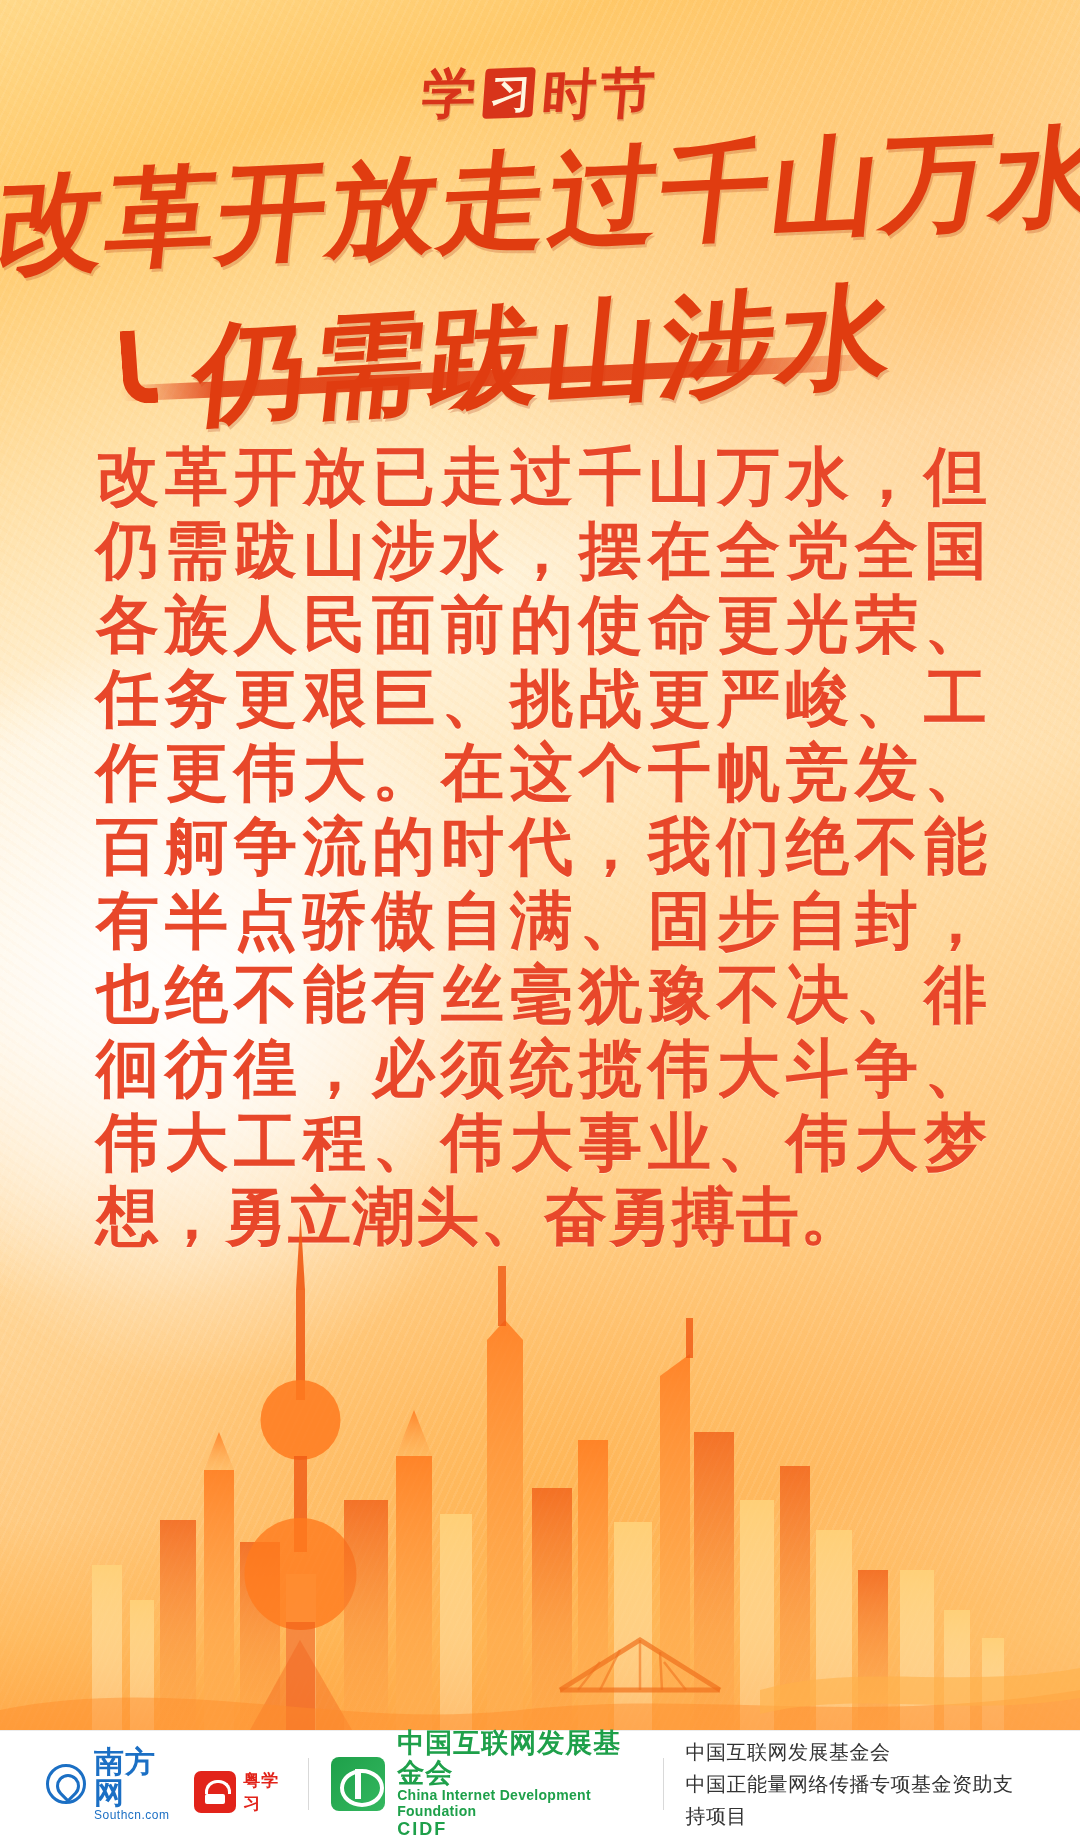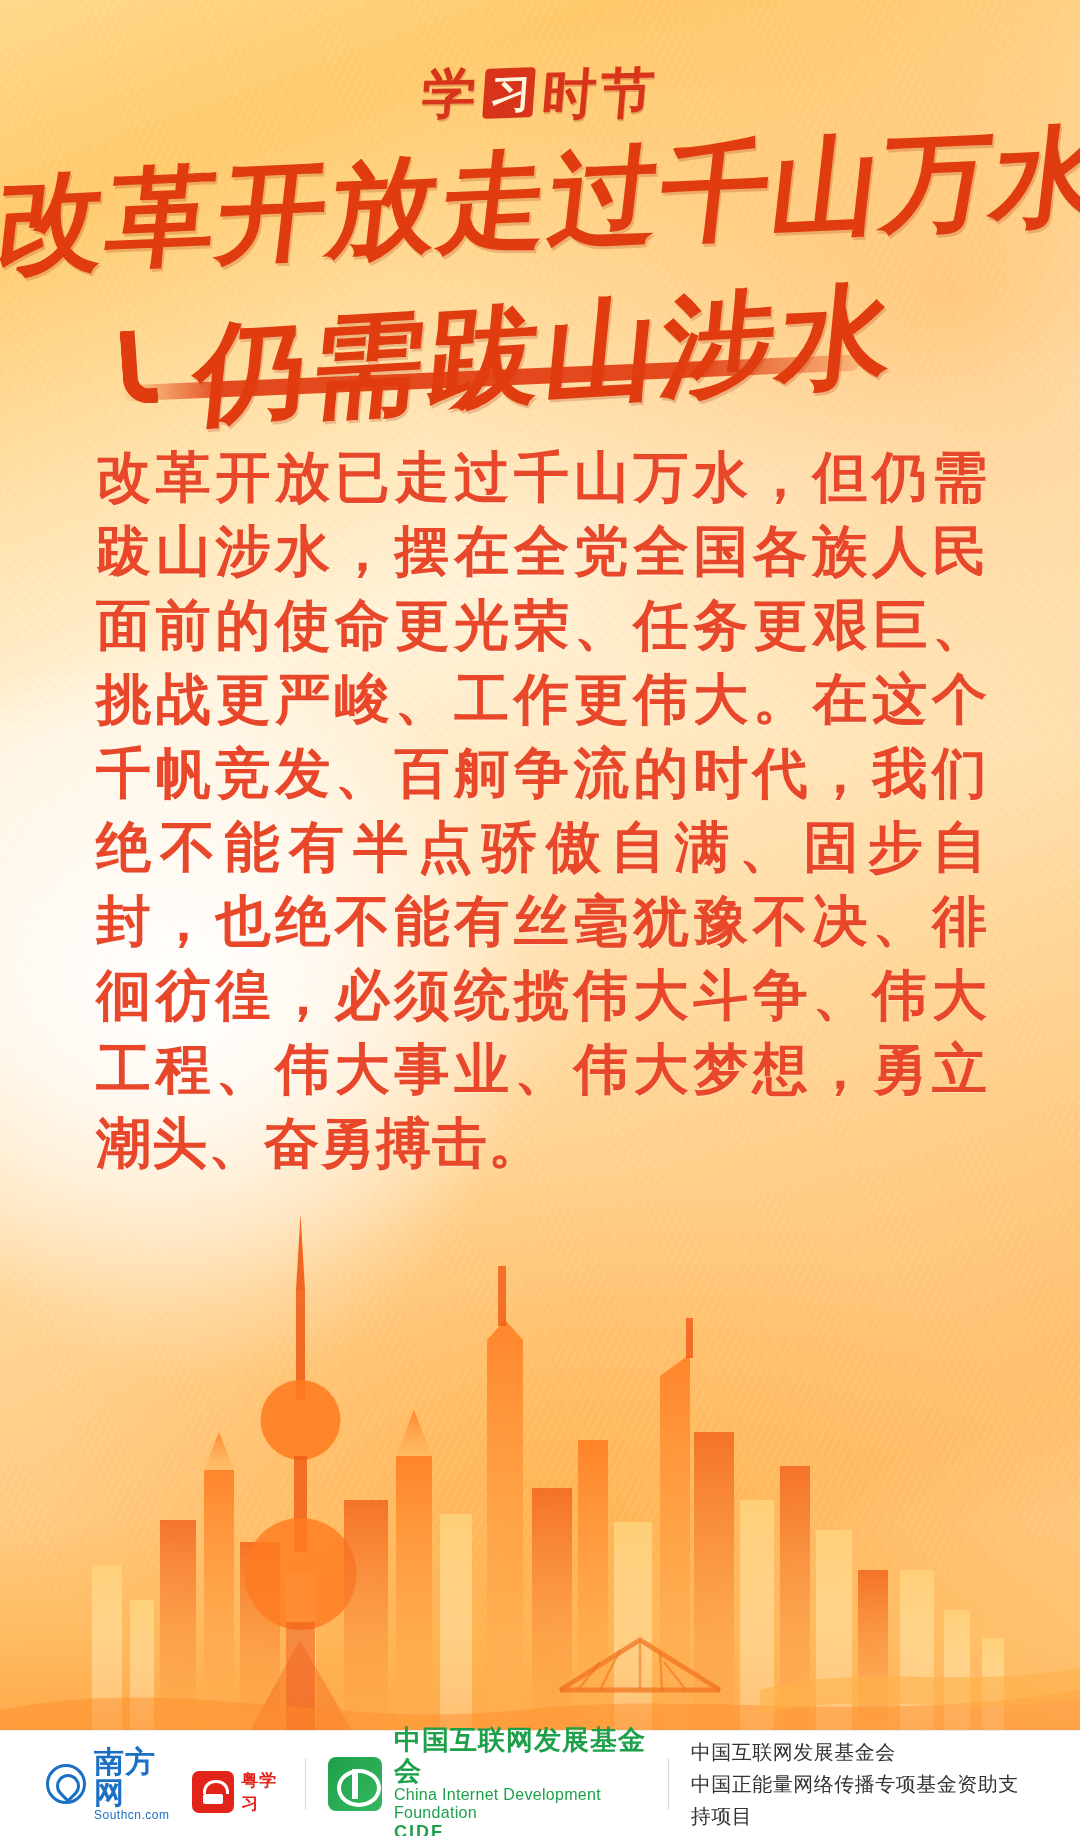--- a/index.html
+++ b/index.html
@@ -139,21 +139,21 @@
 
   
   .quote {
     position: absolute;
     top: 440px;
     left: 96px;
     width: 892px;
     color: #e8472a;
     font-family: "DejaVu Sans", sans-serif;
     font-weight: 700;
-    font-size: 55px;
+    font-size: 63px;
     line-height: 74px;
     letter-spacing: 1px;
     text-align: justify;
     text-shadow: 0 1px 0 rgba(255,255,255,0.35);
   }
 
   
   .attribution {
     position: absolute;
     top: 1160px;
@@ -291,21 +291,21 @@
     width: 6px; height: 30px;
     background: #fff;
   }
   .cidf-text { line-height: 1.12; }
   .cidf-cn {
     font-family: "DejaVu Sans", sans-serif;
     font-size: 27px; font-weight: 700; color: #1ea04a;
     letter-spacing: 1px;
   }
   .cidf-en {
-    font-size: 16px; color: #1ea04a; letter-spacing: 0.3px; font-weight: 400;
+    font-size: 14px; color: #1ea04a; letter-spacing: 0.3px; font-weight: 700;
   }
   .cidf-abbr {
     font-size: 18px; color: #1ea04a; font-weight: 700; letter-spacing: 2px;
   }
   .footer-note {
     font-family: "DejaVu Sans", sans-serif;
     font-size: 20px;
     color: #333;
     line-height: 32px;
     letter-spacing: 0.5px;

